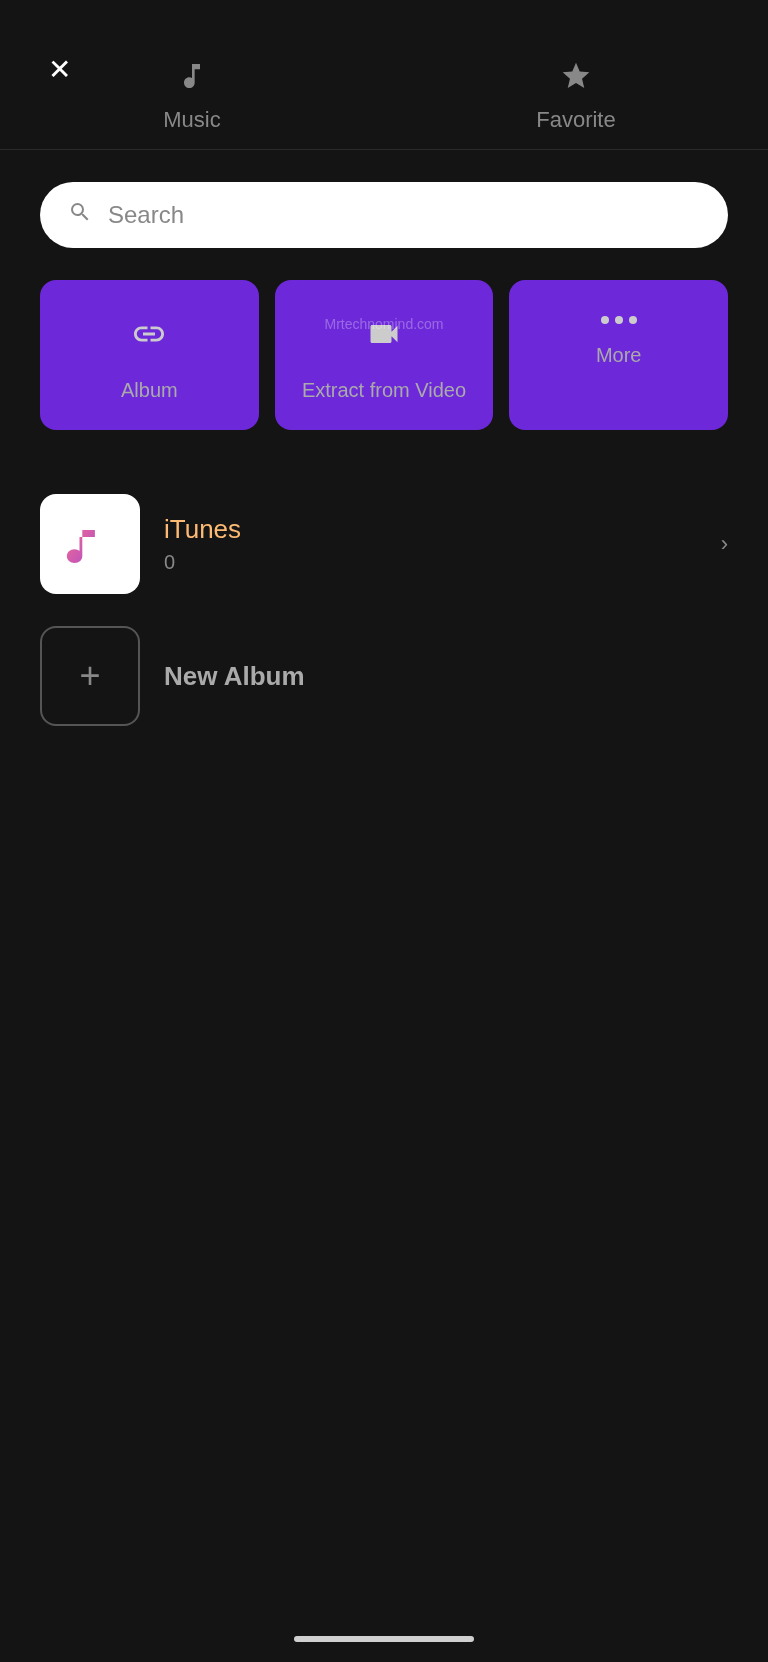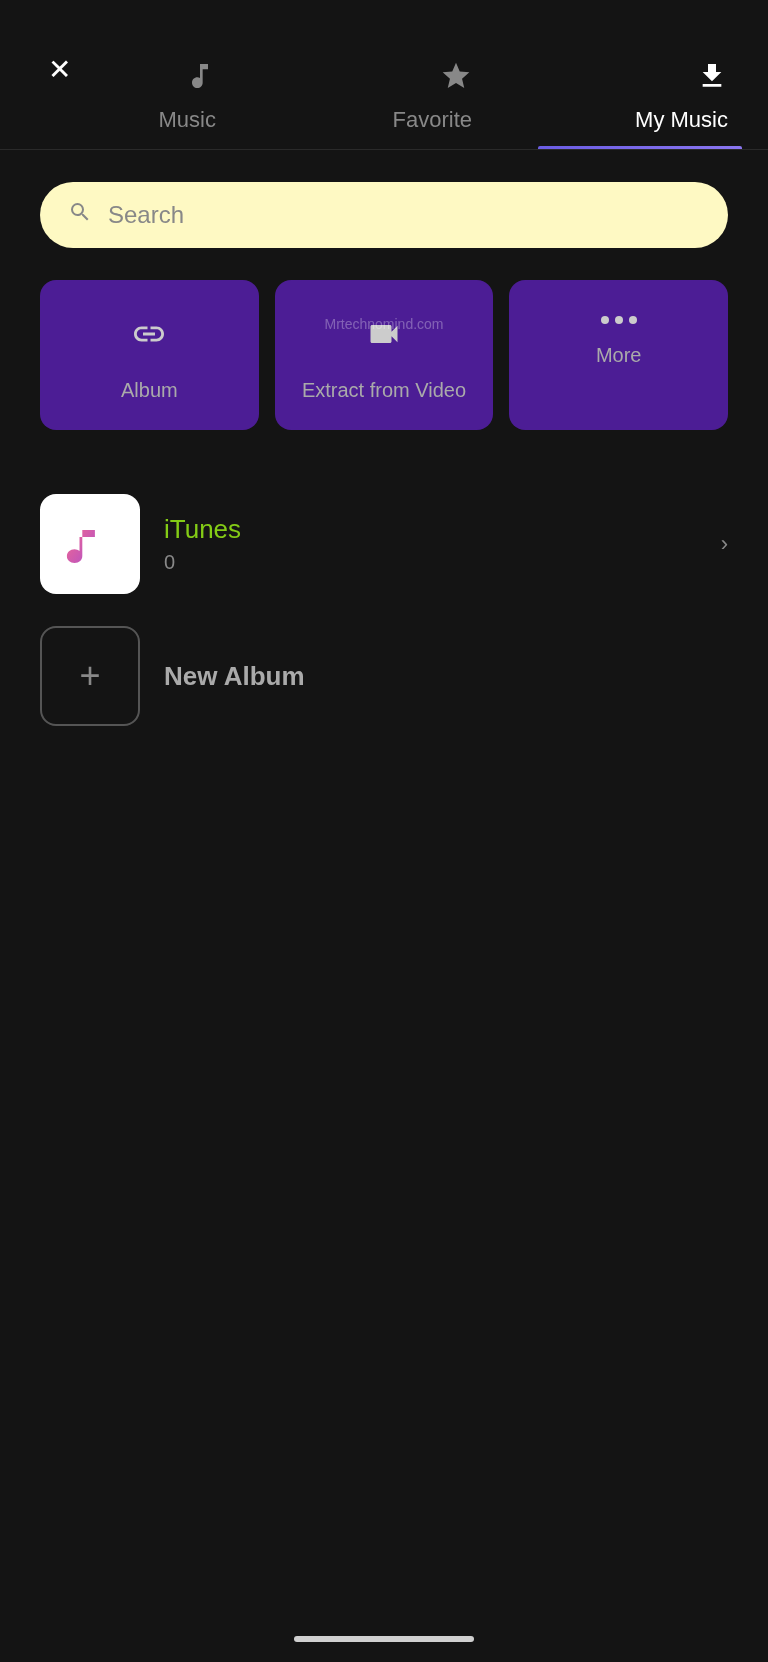--- a/index.html
+++ b/index.html
@@ -37,21 +37,21 @@
       justify-content: space-around;
       align-items: flex-start;
       padding-top: 40px;
       padding-bottom: 0;
       border-bottom: 1px solid #2a2a2a;
     }
 
     .tab-item {
       display: flex;
       flex-direction: column;
-      align-items: flex-end;
+      align-items: center;
       gap: 8px;
       padding: 20px 40px 16px;
       cursor: pointer;
       position: relative;
       flex: 1;
     }
 
     .tab-item .tab-icon {
       font-size: 28px;
     }
@@ -87,21 +87,21 @@
       fill: #ffffff;
     }
 
     .search-bar-container {
       padding: 32px 40px;
     }
 
     .search-bar {
       display: flex;
       align-items: center;
-      background-color: #fef9c3;
+      background-color: #ffffff;
       border-radius: 40px;
       padding: 18px 28px;
       gap: 16px;
     }
 
     .search-icon {
       color: #888888;
       font-size: 22px;
     }
 
@@ -120,21 +120,21 @@
     }
 
     .action-buttons {
       display: flex;
       gap: 16px;
       padding: 0 40px 32px;
     }
 
     .action-btn {
       flex: 1;
-      background-color: #4c1d95;
+      background-color: #6d28d9;
       border: none;
       border-radius: 16px;
       padding: 36px 20px 28px;
       display: flex;
       flex-direction: column;
       align-items: center;
       gap: 20px;
       cursor: pointer;
       color: #cccccc;
     }
@@ -184,21 +184,21 @@
       align-items: center;
       justify-content: center;
     }
 
     .list-item-info {
       flex: 1;
     }
 
     .list-item-title {
       font-size: 26px;
-      color: #84cc16;
+      color: #fdba74;
       font-weight: 500;
       margin-bottom: 6px;
     }
 
     .list-item-subtitle {
       font-size: 20px;
       color: #888888;
     }
 
     .list-item-chevron {
@@ -282,28 +282,20 @@
 
   <div class="tab-item">
     <span class="tab-icon">
       <svg viewBox="0 0 24 24" xmlns="http://www.w3.org/2000/svg">
         <path d="M12 17.27L18.18 21l-1.64-7.03L22 9.24l-7.19-.61L12 2 9.19 8.63 2 9.24l5.46 4.73L5.82 21z"></path>
       </svg>
     </span>
     <span class="tab-label">Favorite</span>
   </div>
 
-  <div class="tab-item active">
-    <span class="tab-icon">
-      <svg viewBox="0 0 24 24" xmlns="http://www.w3.org/2000/svg" fill="white">
-        <path d="M19 9h-4V3H9v6H5l7 7 7-7zM5 18v2h14v-2H5z"></path>
-      </svg>
-    </span>
-    <span class="tab-label" style="color:#ffffff;">My Music</span>
-  </div>
 </div>
 
 <div class="search-bar-container">
   <div class="search-bar">
     <span class="search-icon">
       <svg width="24" height="24" viewBox="0 0 24 24" fill="#888888">
         <path d="M15.5 14h-.79l-.28-.27A6.471 6.471 0 0 0 16 9.5 6.5 6.5 0 1 0 9.5 16c1.61 0 3.09-.59 4.23-1.57l.27.28v.79l5 4.99L20.49 19l-4.99-5zm-6 0C7.01 14 5 11.99 5 9.5S7.01 5 9.5 5 14 7.01 14 9.5 11.99 14 9.5 14z"></path>
       </svg>
     </span>
     <input class="search-input" type="text" placeholder="Search" style="">

